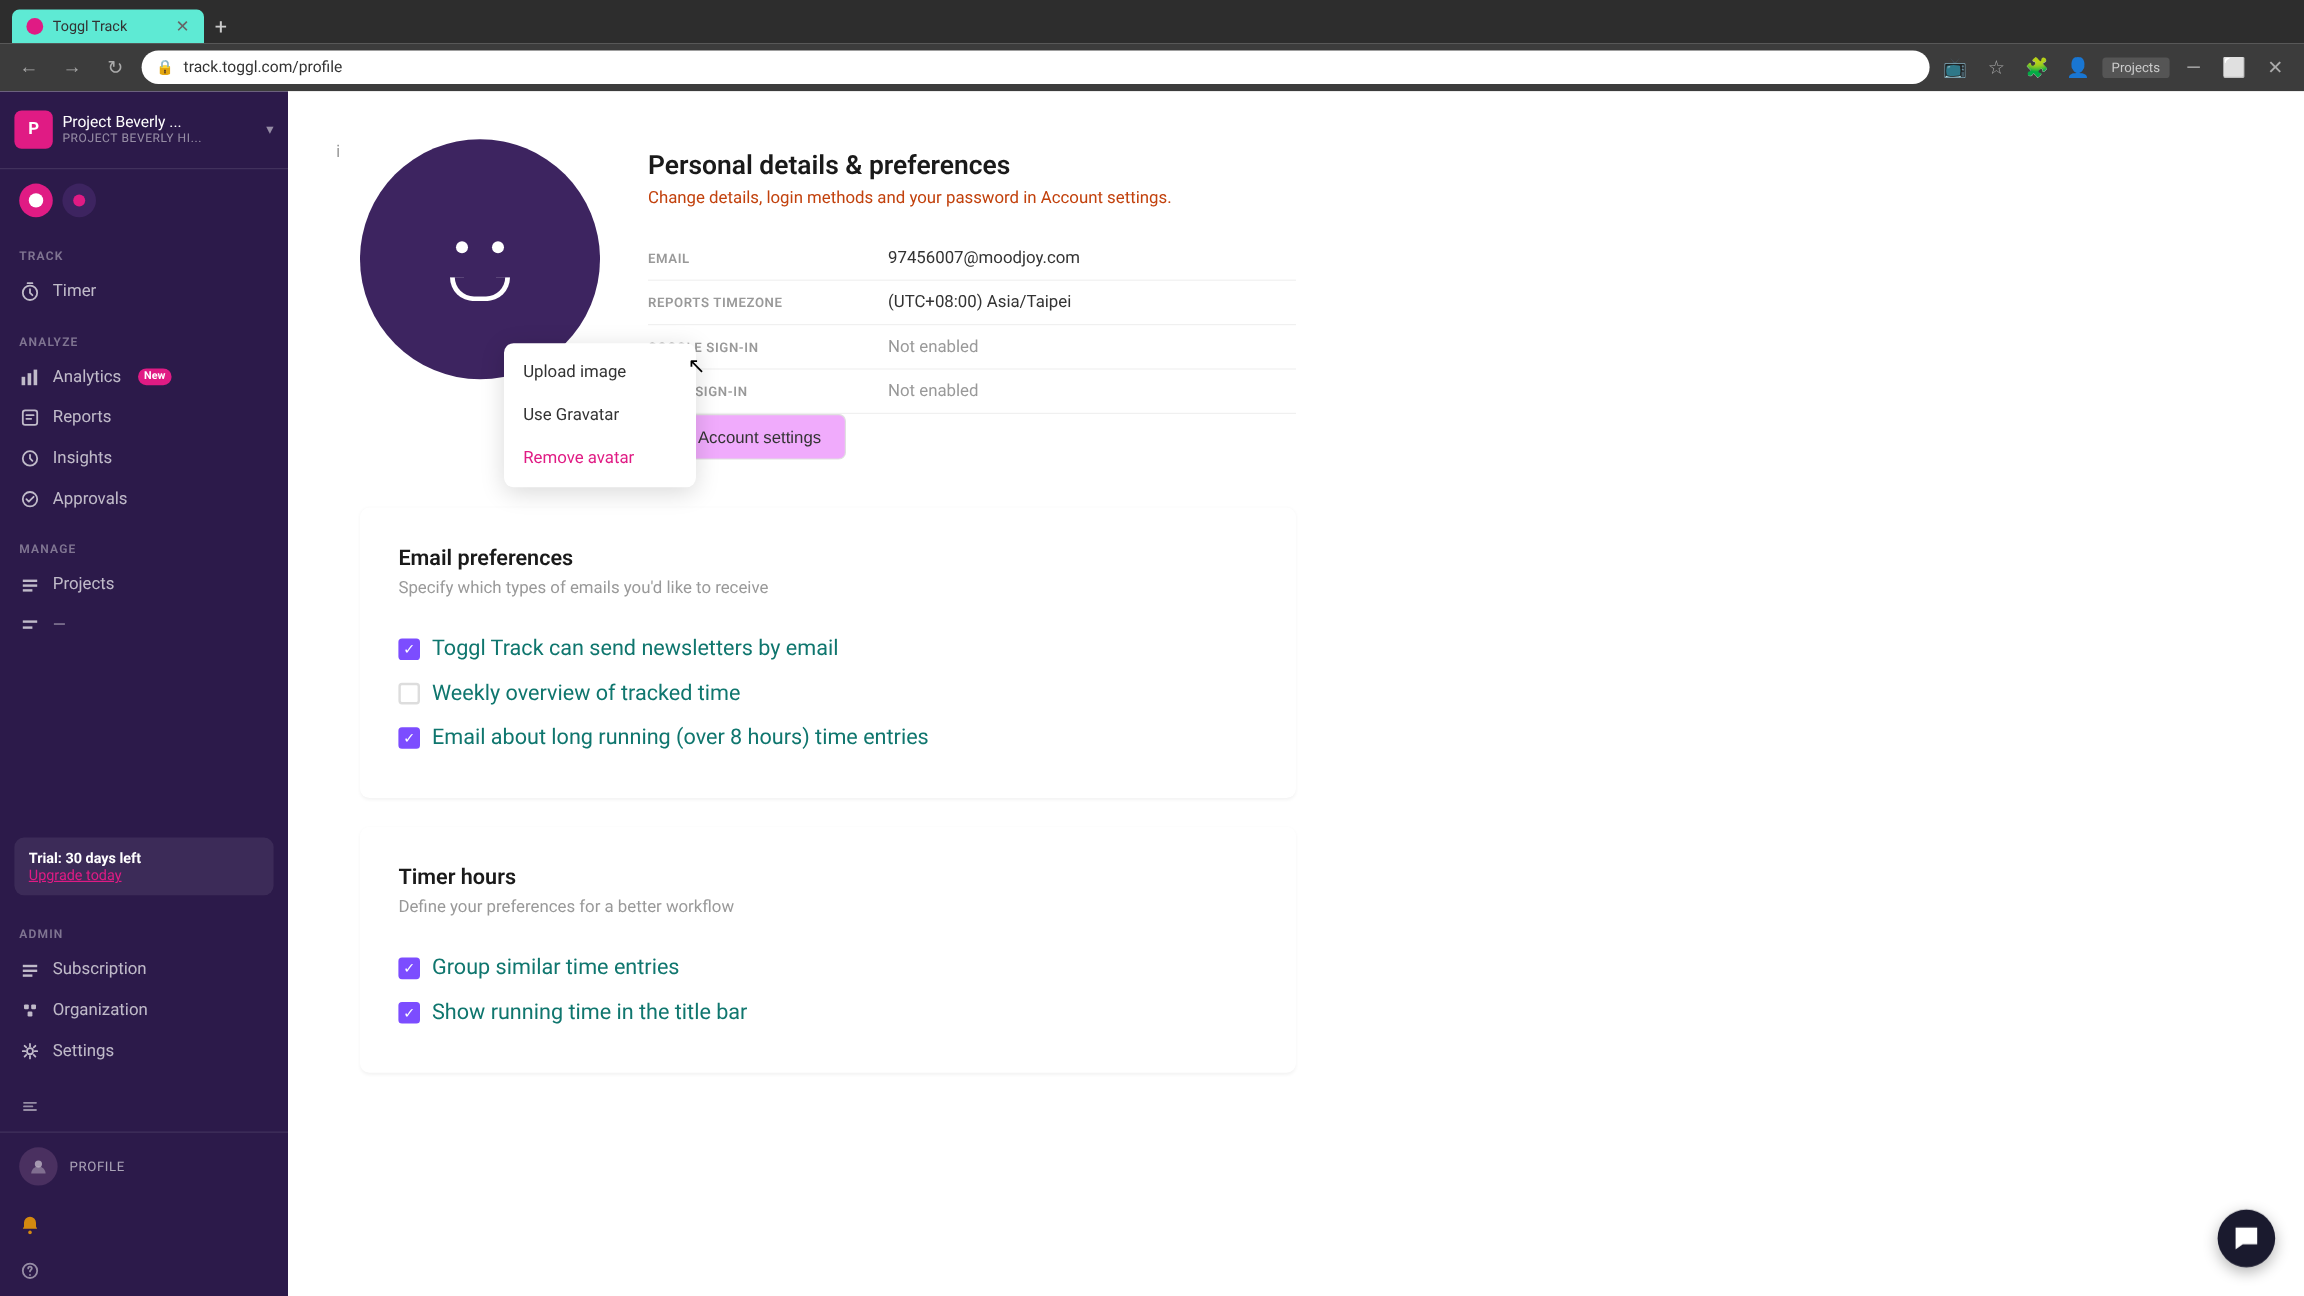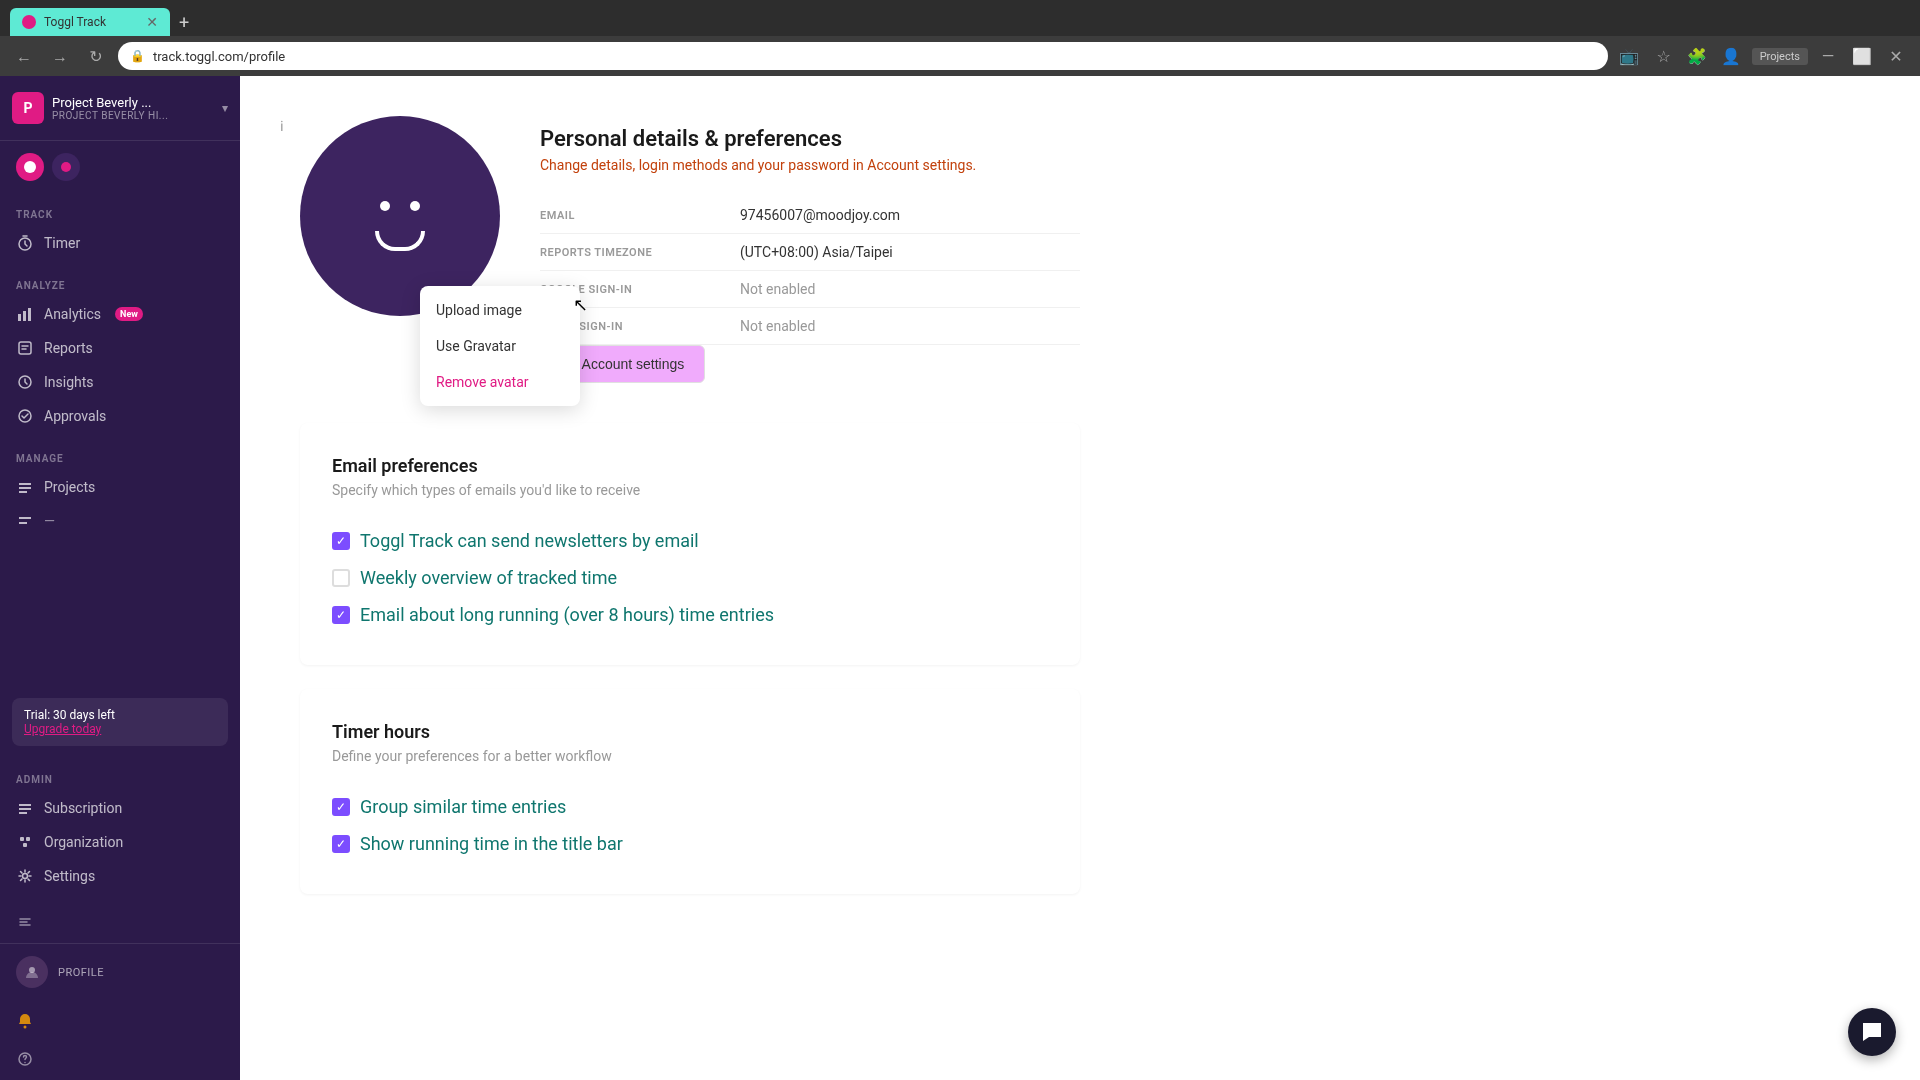--- a/index.html
+++ b/index.html
@@ -33,21 +33,21 @@
     .chevron-icon { color: rgba(255,255,255,0.5); margin-left: auto; font-size: 12px; }
     
     .sidebar-section { padding: 16px 0 4px; }
     .sidebar-section-label { padding: 0 16px 6px; color: rgba(255,255,255,0.4); font-size: 10px; font-weight: 600; letter-spacing: 1px; text-transform: uppercase; }
     .sidebar-item { display: flex; align-items: center; gap: 10px; padding: 8px 16px; color: rgba(255,255,255,0.7); font-size: 14px; cursor: pointer; }
     .sidebar-item-icon { width: 18px; height: 18px; display: flex; align-items: center; justify-content: center; flex-shrink: 0; }
     .badge-new { background: #e01b84; color: white; font-size: 9px; font-weight: 700; padding: 2px 5px; border-radius: 10px; margin-left: 4px; }
     
     .sidebar-bottom { margin-top: auto; }
     .trial-box { margin: 12px; background: rgba(255,255,255,0.08); border-radius: 8px; padding: 10px 12px; }
-    .trial-text { color: #fff; font-size: 12px; font-weight: 400; }
+    .trial-text { color: #fff; font-size: 12px; font-weight: 700; }
     .upgrade-link { color: #e01b84; font-size: 12px; text-decoration: underline; cursor: pointer; }
     
     .sidebar-profile { padding: 12px 16px; display: flex; align-items: center; gap: 10px; border-top: 1px solid rgba(255,255,255,0.1); }
     .profile-circle { width: 32px; height: 32px; background: #4a3060; border-radius: 50%; display: flex; align-items: center; justify-content: center; color: rgba(255,255,255,0.7); font-size: 12px; }
     .profile-label { color: rgba(255,255,255,0.6); font-size: 11px; text-transform: uppercase; letter-spacing: 0.5px; }
     
     .sidebar-icon-only { padding: 8px 16px; color: rgba(255,255,255,0.5); cursor: pointer; display: flex; align-items: center; gap: 10px; }
     .content-area { padding: 40px 60px; max-width: 900px; }
     
     

